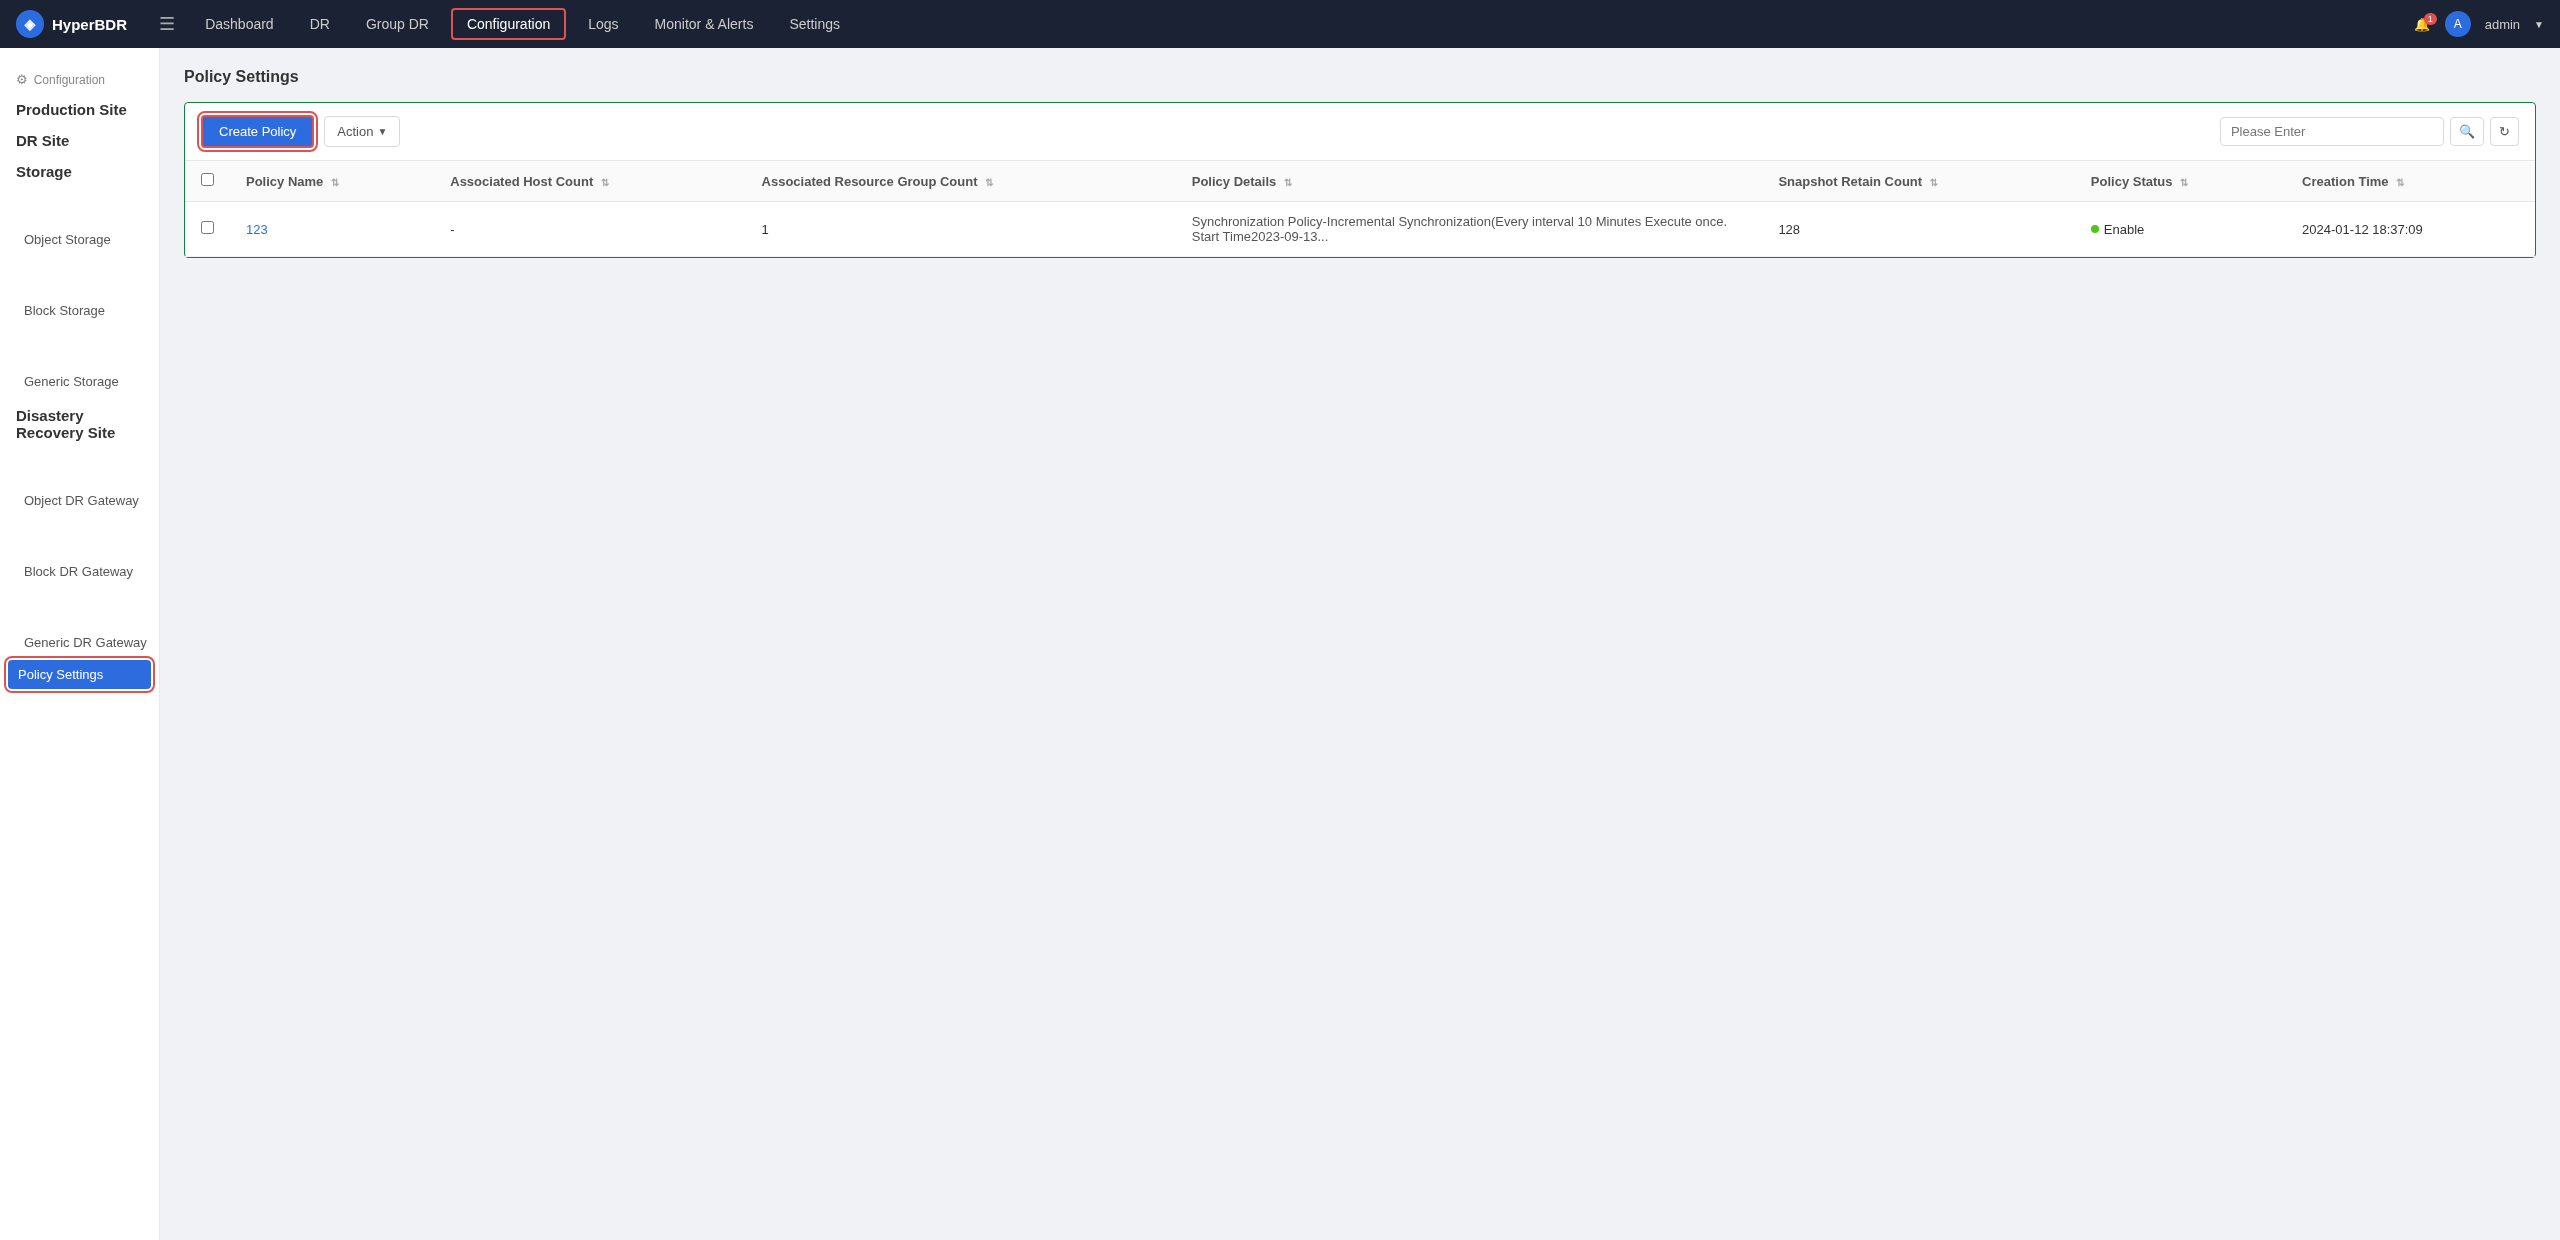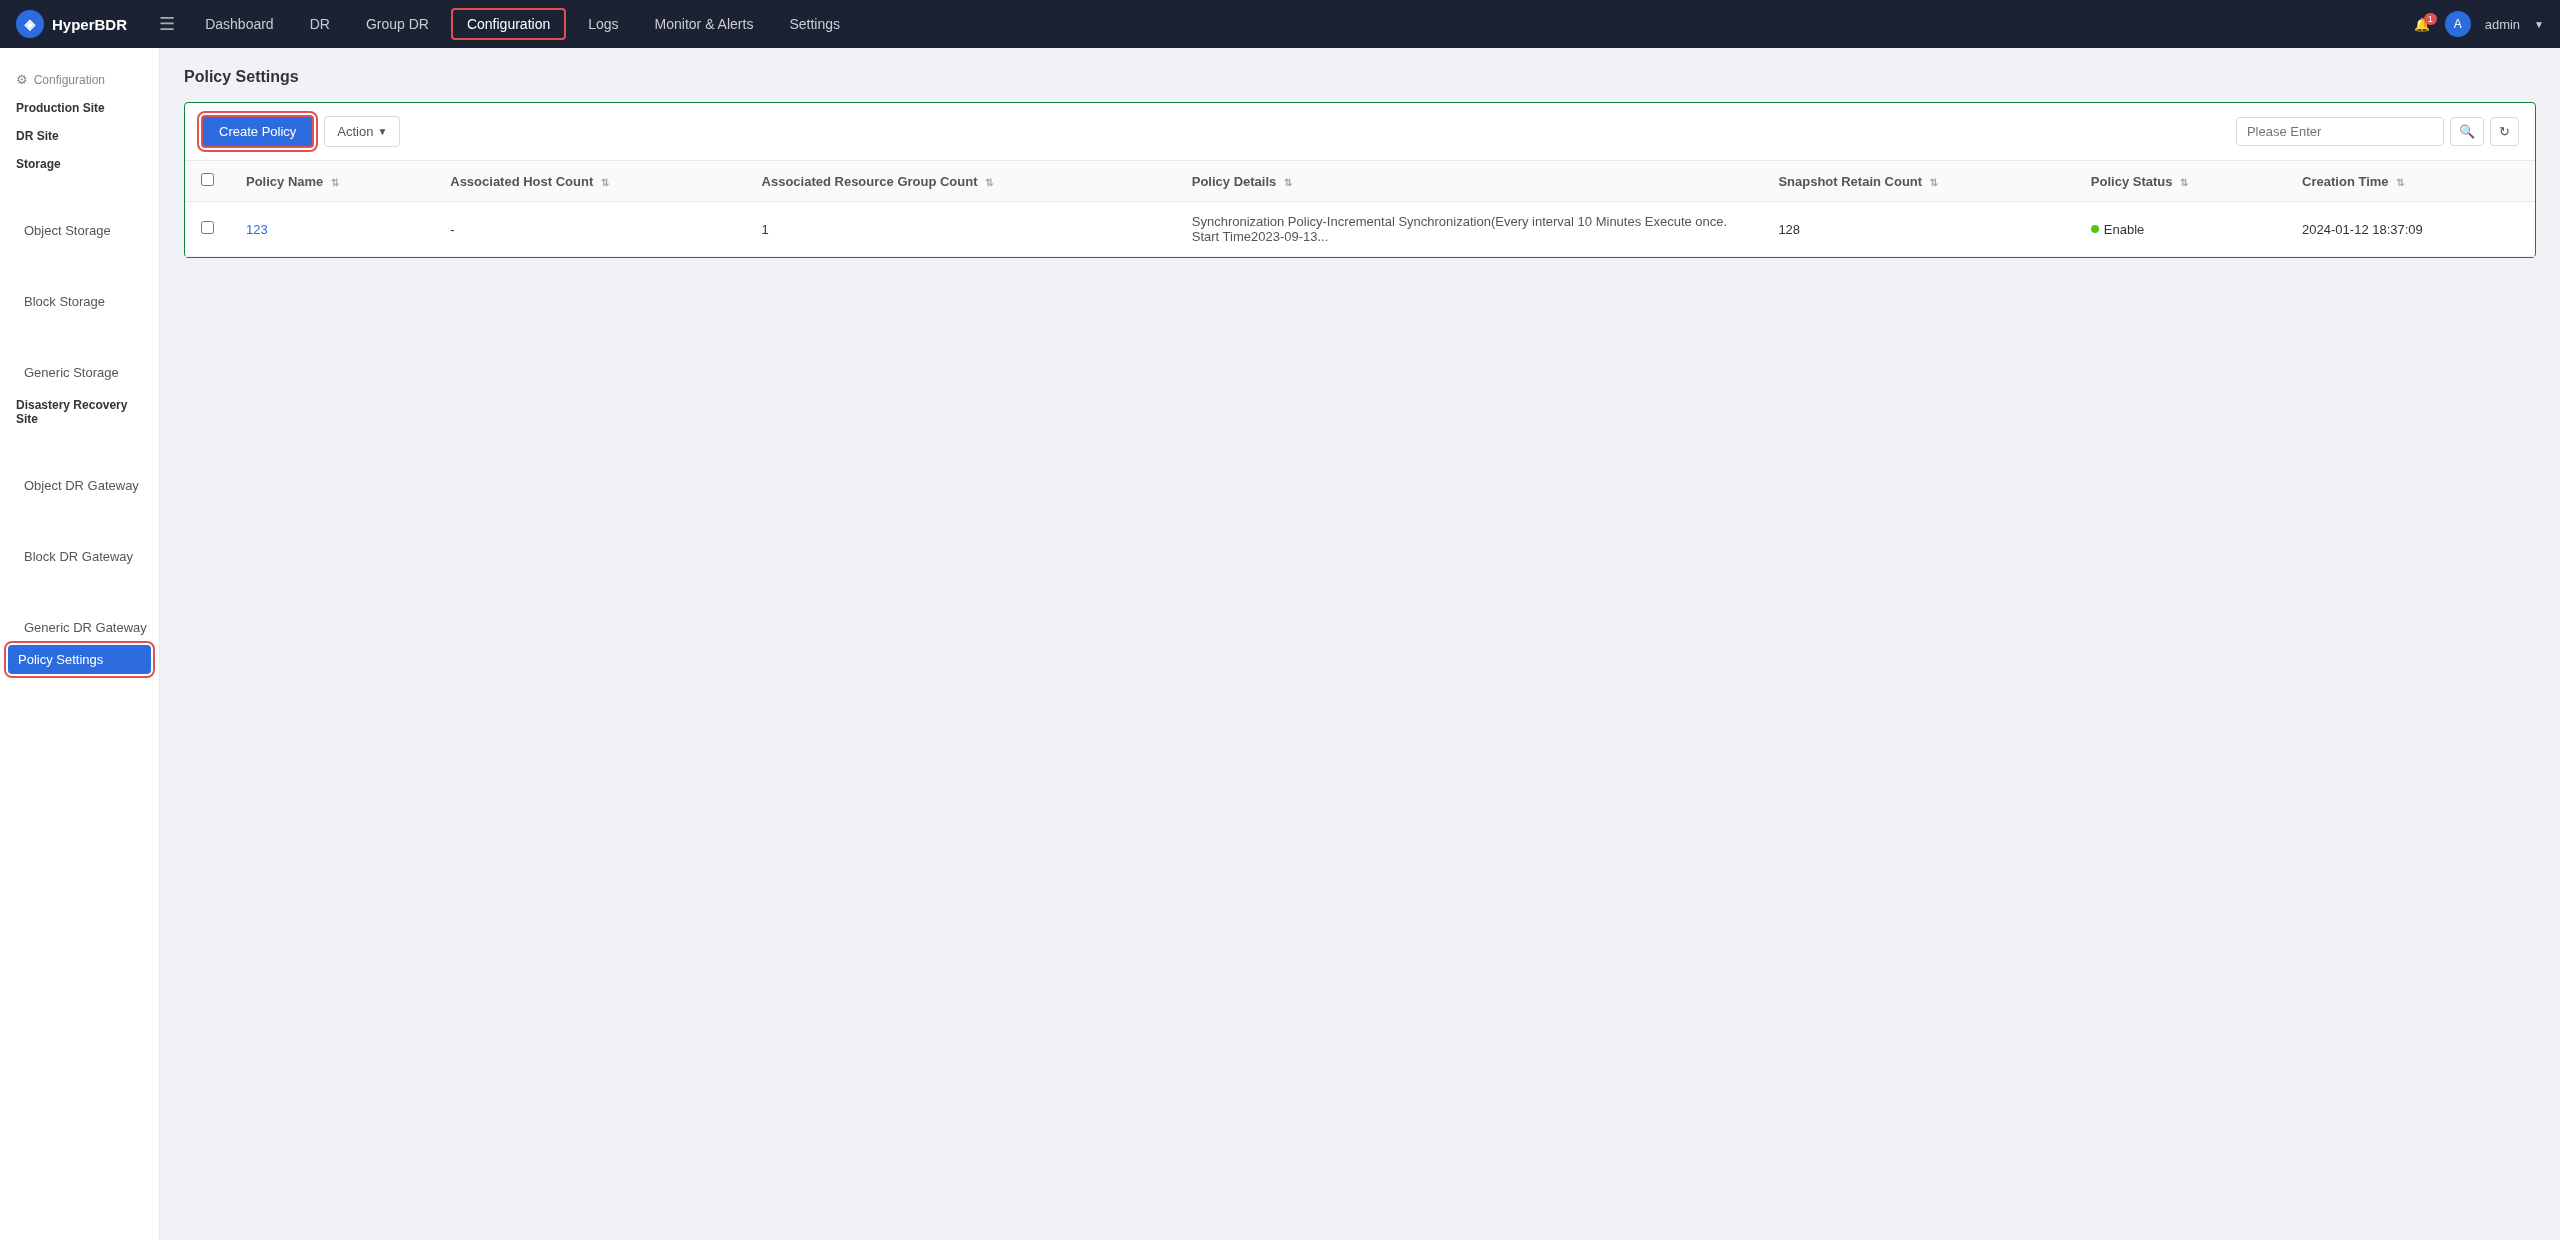--- a/index.html
+++ b/index.html
@@ -115,21 +115,21 @@
     }
     .sidebar-item.active {
       background: #2d6cdf;
       color: #fff;
       border-radius: 4px;
       margin: 2px 8px;
       padding: 7px 10px;
     }
     .sidebar-group-title {
       padding: 10px 16px 4px;
-      font-size: 12px;
+      font-size: 15px;
       color: #333;
       font-weight: 600;
     }
 
     
     .main {
       flex: 1;
       padding: 20px 24px;
       background: #f0f2f5;
     }
@@ -181,21 +181,21 @@
       margin-left: auto;
       display: flex;
       align-items: center;
       gap: 6px;
     }
     .search-input {
       border: 1px solid #d9d9d9;
       border-radius: 4px;
       padding: 6px 10px;
       font-size: 13px;
-      width: 208px;
+      width: 224px;
       color: #aaa;
     }
     .icon-btn {
       border: 1px solid #d9d9d9;
       background: #fff;
       border-radius: 4px;
       padding: 6px 8px;
       cursor: pointer;
       color: #555;
       font-size: 13px;

